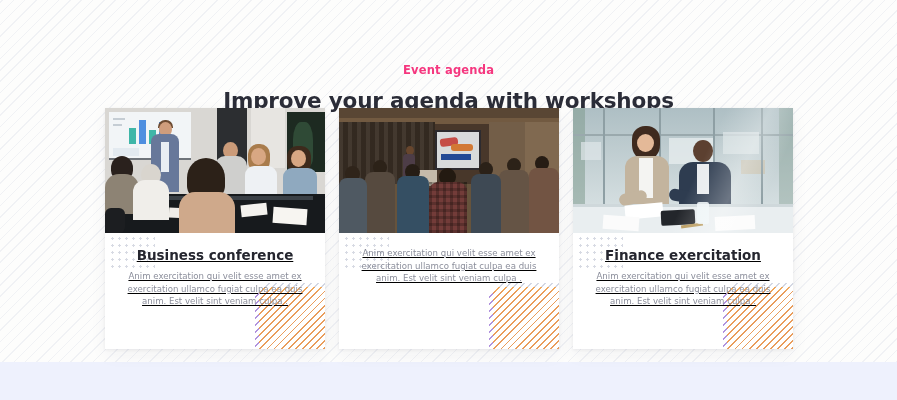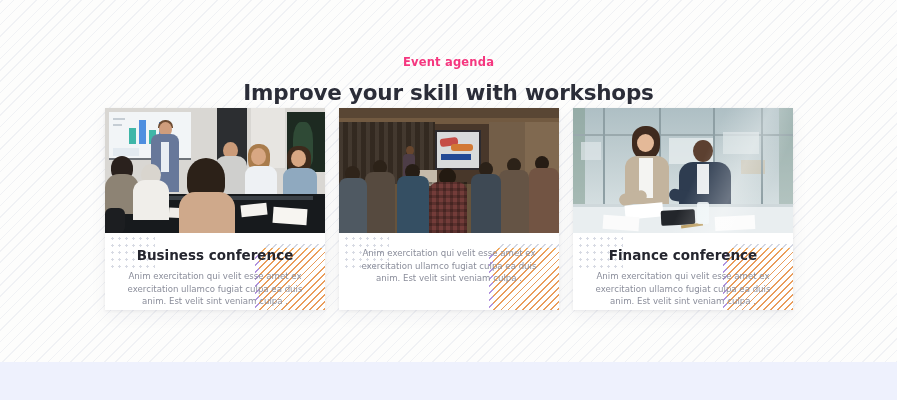--- a/index.html
+++ b/index.html
@@ -20,45 +20,45 @@
         rgba(225,228,236,0.45) 1px,
         rgba(255,255,255,0) 1px,
         rgba(255,255,255,0) 8px);
   }
   .bg-bottom{
     position:absolute;left:0;top:362px;width:897px;height:38px;
     background:#eef1fd;
   }
 
   
-  .head{position:absolute;left:0;top:8px;width:897px;text-align:center;}
+  .head{position:absolute;left:0;top:16px;width:897px;text-align:center;}
   .eyebrow{
     margin-top:47px;
     font-size:11.5px;font-weight:bold;letter-spacing:.2px;
     color:#f5377f;line-height:14px;
   }
   .headline{
     margin-top:11px;
     font-size:21.5px;font-weight:bold;letter-spacing:-.2px;
     color:#2b2d38;line-height:26px;
   }
 
   
   .cards{
     position:absolute;left:105px;top:108px;
     width:688px;height:202px;
     display:flex;gap:14px;
   }
   .card{
     position:relative;
-    width:220px;height:202px;
+    width:220px;height:241px;
     background:#ffffff;
     box-shadow:0 1px 3px rgba(40,45,70,.07), 0 6px 16px rgba(40,45,70,.05);
     overflow:hidden;
-    display:flex;flex-direction:column;
+    display:flex;flex-direction:column;text-decoration:underline;
   }
 
   
   .photo{position:relative;width:220px;height:125px;overflow:hidden;flex:none;}
   .photo *{position:absolute;}
 
   
   .p1{background:linear-gradient(#ece9e4,#dedbd6);}
   .p1 .wall{left:0;top:0;width:220px;height:125px;background:#d9d7d3;}
   .p1 .screen{left:4px;top:4px;width:82px;height:46px;background:#f2f5f7;border-bottom:2px solid #6f747a;}
@@ -219,21 +219,21 @@
 </head>
 <body>
 
 <div class="page">
 
   <div class="bg-stripes"></div>
   <div class="bg-bottom"></div>
 
   <div class="head">
     <div class="eyebrow">Event agenda</div>
-    <h2 class="headline">Improve your skill with workshops</h2>
+    <h2 class="headline">Improve your agenda with workshops</h2>
   </div>
 
   <div class="cards">
 
     <div class="card">
       <div class="photo p1">
         <div class="wall"></div>
           <div class="panel"></div>
         <div class="win"></div>
           <div class="winplant"></div>
@@ -356,19 +356,19 @@
         <div class="tab"></div>
           <div class="pen"></div>
           <div class="glassw"></div>
         <div class="sheen"></div>
       </div>
       <div class="body">
         <div class="dots"></div>
         <div class="stripes3"></div>
         <div class="stripes2"></div>
         <div class="stripes"></div>
-        <h3 class="card-title">Finance conference</h3>
+        <h3 class="card-title">Finance exercitation</h3>
         <p class="card-text">Anim exercitation qui velit esse amet ex exercitation ullamco fugiat culpa ea duis anim. Est velit sint veniam culpa .</p>
       </div>
     </div>
 
   </div>
 </div>
 
 </body></html>

